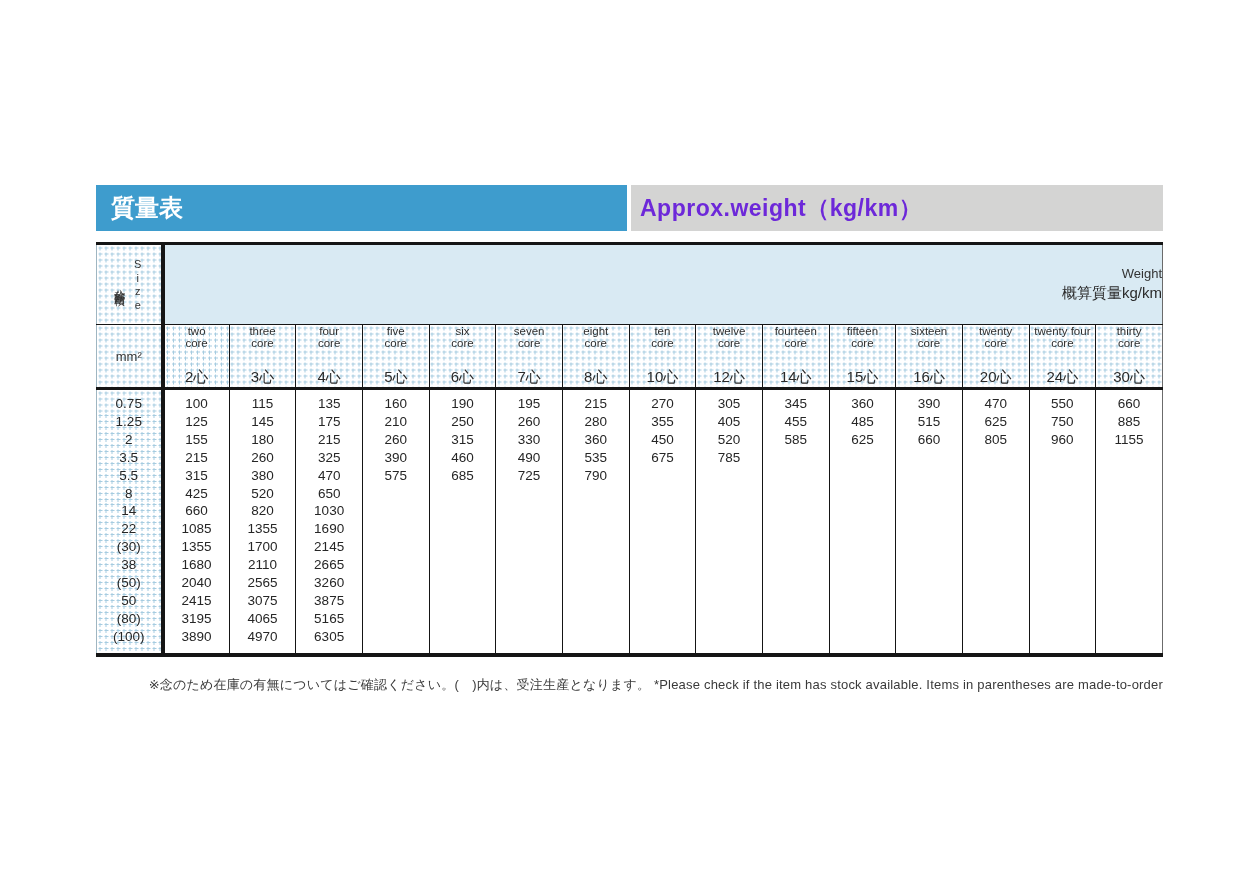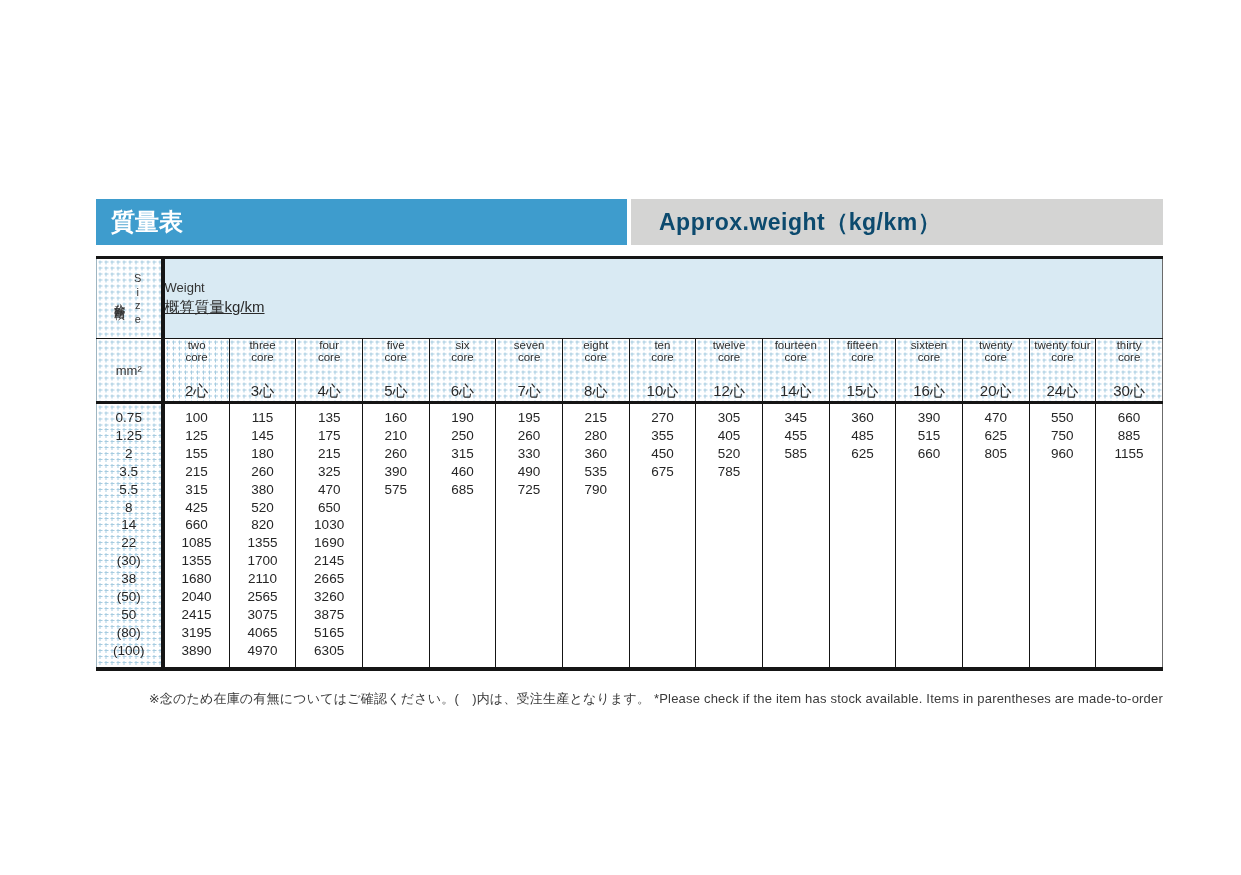--- a/index.html
+++ b/index.html
@@ -1,33 +1,33 @@
 <!DOCTYPE html>
 <html><head>
 <meta charset="utf-8">
 <style>
   html,body { margin:0; padding:0; }
   body {
     width:1241px; height:875px; background:#ffffff; position:relative;
     font-family:"Liberation Sans","DejaVu Sans",sans-serif;
     -webkit-font-smoothing:antialiased;
   }
-  .page { position:absolute; left:96px; top:199px; width:1067px; }
+  .page { position:absolute; left:96px; top:185px; width:1067px; }
 
   
   .titlebars { display:flex; height:46px; margin-bottom:11px; }
   .bar-jp {
     width:531px; background:#3e9ccd; color:#ffffff;
     font-size:24px; font-weight:bold; display:flex; align-items:center;
     padding-left:15px; box-sizing:border-box;
   }
   .bar-en {
-    flex:1; margin-left:4px; background:#d4d4d3; color:#0c4a6e;
+    flex:1; margin-left:4px; background:#d4d4d3; color:#6d28d9;
     font-size:23px; font-weight:bold; display:flex; align-items:center;
-    padding-left:28px; letter-spacing:0.5px; box-sizing:border-box;
+    padding-left:9px; letter-spacing:0.5px; box-sizing:border-box;
   }
 
   
   .pat {
     background-color:#fdfeff;
     background-image:
       linear-gradient(to bottom, #ffffff 0 1px, transparent 1px 5px, #ffffff 5px 6px),
       linear-gradient(to right,  #ffffff 0 1px, transparent 1px 5px, #ffffff 5px 6px),
       linear-gradient(to right,  transparent 0 2px, #a6cce0 2px 3px, transparent 3px 6px),
       linear-gradient(to bottom, transparent 0 2px, #a6cce0 2px 3px, transparent 3px 6px);
@@ -45,23 +45,23 @@
 
   .size-head { height:79px; border-right:4px solid #151515; border-bottom:1px solid #151515; }
   .vwrap { display:flex; justify-content:center; align-items:center; gap:4px; }
   .vtext {
     writing-mode:vertical-rl; text-orientation:upright;
     font-size:11px; letter-spacing:1.5px; color:#333333; line-height:14px;
   }
 
   .weight-head {
     background:#d9eaf3; border-bottom:1px solid #151515;
-    text-align:left; font-size:13px; color:#333333;
-  }
-  .weight-head .jp { font-size:15px; margin-top:3px; color:#2a2a2a;text-decoration:underline; }
+    text-align:right; font-size:13px; color:#333333;
+  }
+  .weight-head .jp { font-size:15px; margin-top:3px; color:#2a2a2a; }
 
   .unit-cell {
     height:58px; border-right:4px solid #151515; border-bottom:3px solid #151515;
     text-align:center; font-size:13px; color:#333333;
   }
   .core-head {
     height:58px; border-left:1px solid #151515; border-bottom:3px solid #151515;
     text-align:center; vertical-align:middle;
   }
   .core-head .en { font-size:11.5px; line-height:12px; color:#2e2e2e; }

